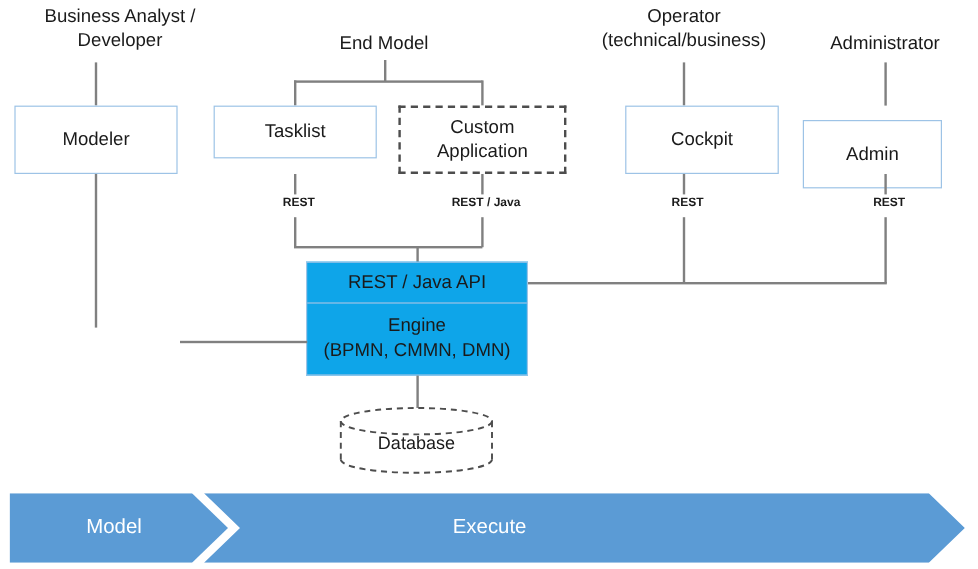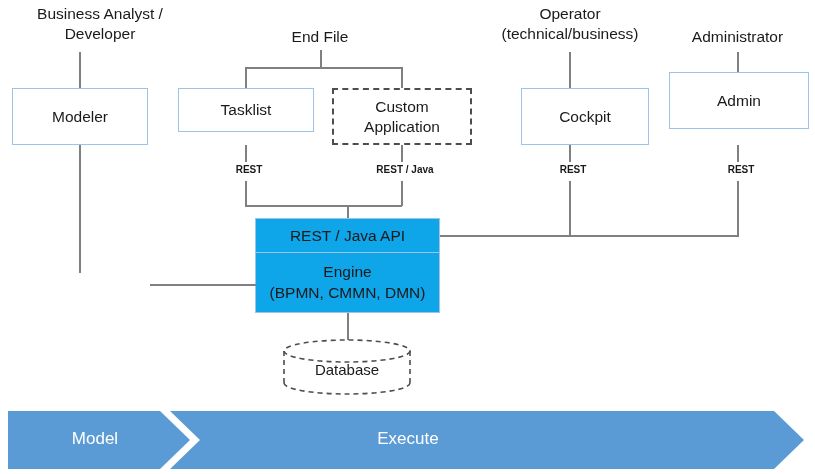--- a/index.html
+++ b/index.html
@@ -114,21 +114,21 @@
   }
 </style>
 </head>
 <body>
 
 <div id="canvas">
 
   <div class="role-label" style="left:0px; top:4px; width:200px;">Business Analyst /
 Developer</div>
 
-  <div class="role-label" style="left:230px; top:27px; width:180px;">End File</div>
+  <div class="role-label" style="left:230px; top:27px; width:180px;">End Model</div>
 
   <div class="role-label" style="left:470px; top:4px; width:200px;">Operator
 (technical/business)</div>
 
   <div class="role-label" style="left:655px; top:27px; width:165px;">Administrator</div>
 
   <div class="line v" style="left:79px; top:52px; height:36px;"></div>
 
   <div class="line v" style="left:320px; top:50px; height:18px;"></div>
   <div class="line h" style="left:245px; top:67px; width:157px;"></div>
@@ -141,21 +141,21 @@
 
   <div class="box" style="left:12px; top:88px; width:136px; height:57px;">Modeler</div>
 
   <div class="box" style="left:178px; top:88px; width:136px; height:44px;">Tasklist</div>
 
   <div class="box dashed" style="left:332px; top:88px; width:140px; height:57px; white-space:pre-line;">Custom
 Application</div>
 
   <div class="box" style="left:501px; top:88px; width:128px; height:57px;margin-left:20px;">Cockpit</div>
 
-  <div class="box" style="left:669px; top:72px; width:140px; height:57px;">Admin</div>
+  <div class="box" style="left:669px; top:100px; width:116px; height:57px;">Admin</div>
 
   <div class="line v" style="left:245px; top:145px; height:17px;"></div>
   <div class="line v" style="left:245px; top:181px; height:25px;"></div>
 
   <div class="line v" style="left:401px; top:145px; height:17px;"></div>
   <div class="line v" style="left:401px; top:181px; height:25px;"></div>
 
   <div class="line h" style="left:245px; top:205px; width:157px;"></div>
   <div class="line v" style="left:347px; top:205px; height:14px;"></div>
 

